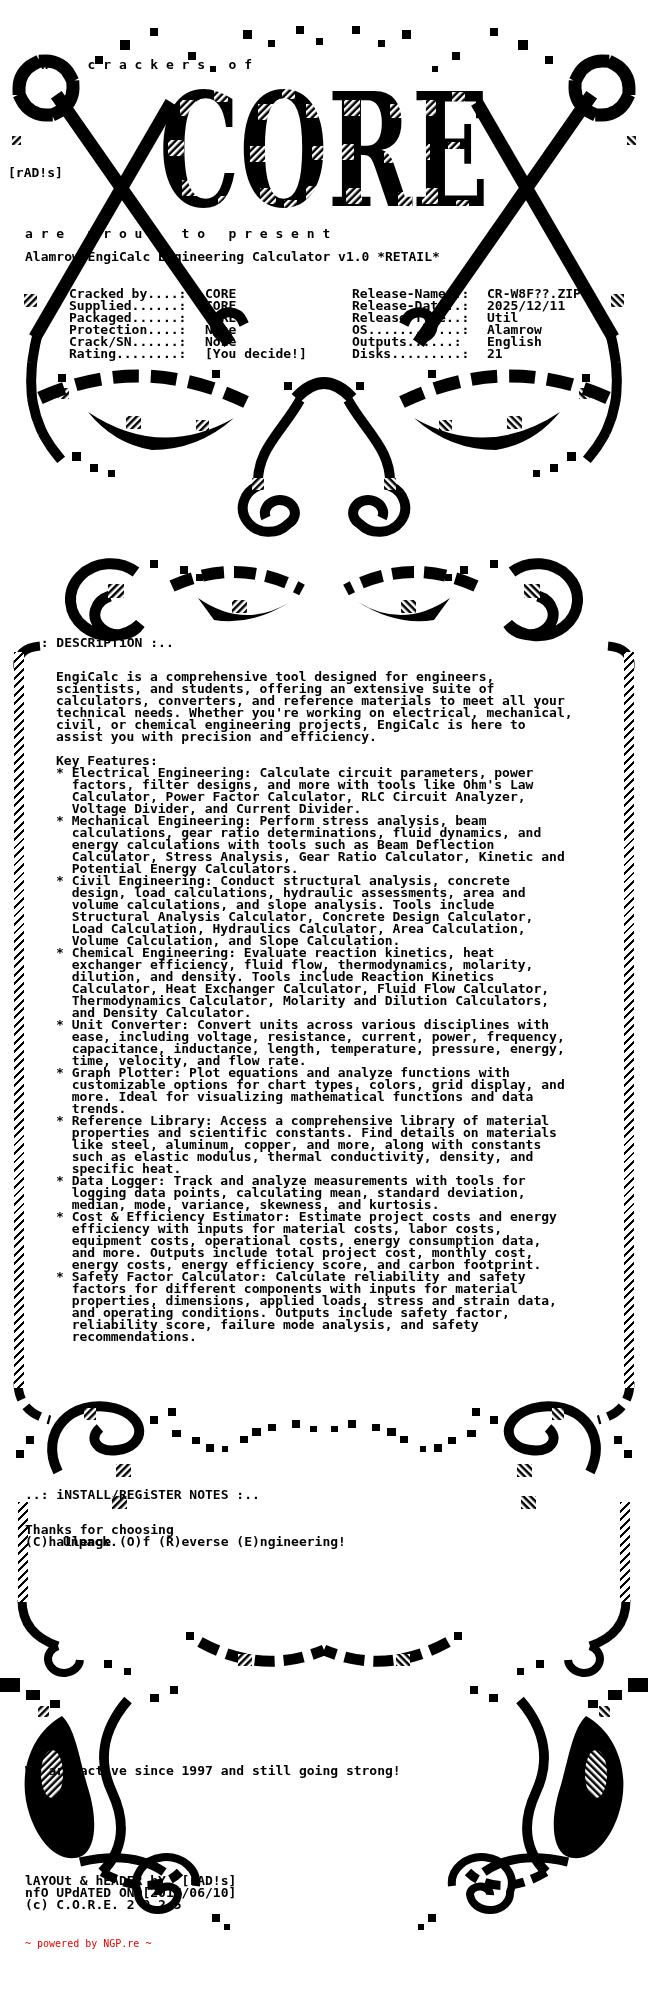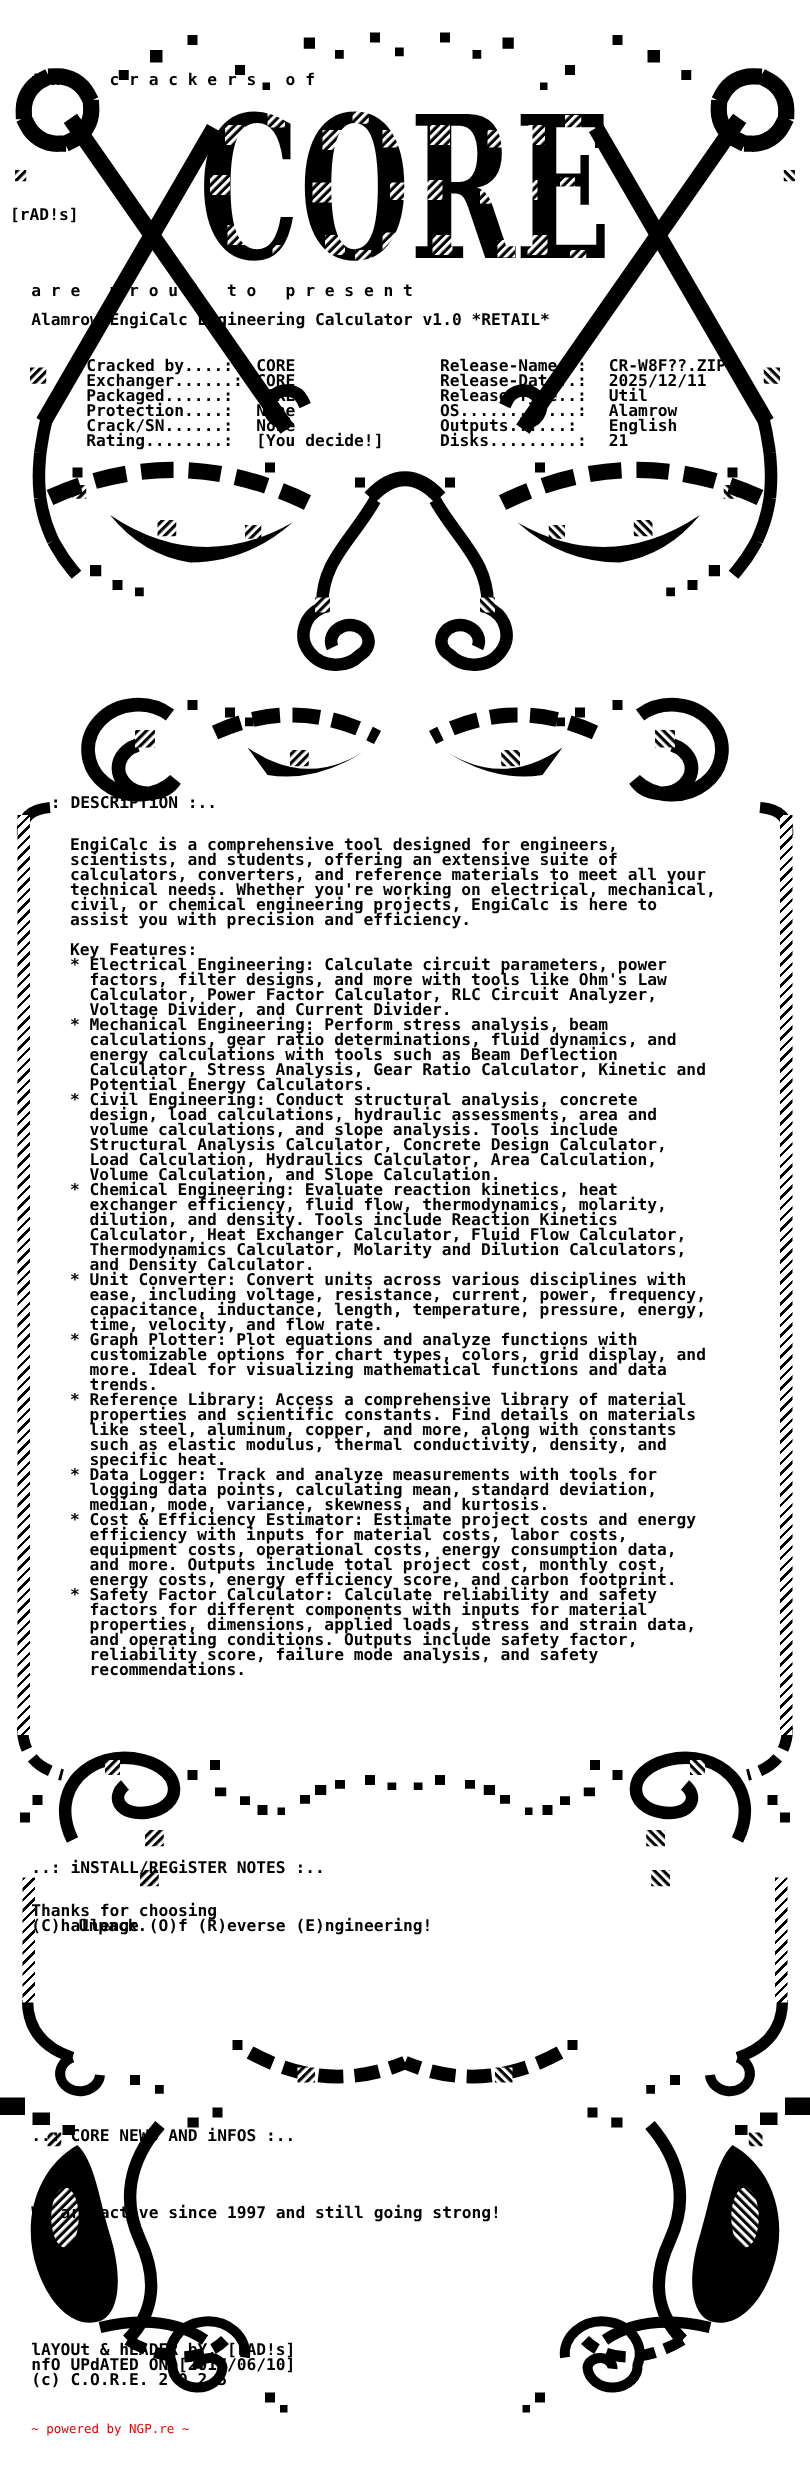--- a/index.html
+++ b/index.html
@@ -215,21 +215,21 @@
   <div class="abs mono cline" style="top:251px">Alamrow EngiCalc Engineering Calculator v1.0 *RETAIL*</div>
 
   <div>
     <div class="abs mono row" style="top:288px;left:0;width:648px;height:12px">
       <span style="left:69px">Cracked by....:</span>
       <span style="left:205px">CORE</span>
       <span style="left:352px">Release-Name..:</span>
       <span style="left:487px">CR-W8F??.ZIP</span>
     </div>
     <div class="abs mono row" style="top:300px;left:0;width:648px;height:12px">
-      <span style="left:69px">Exchanger......:</span>
+      <span style="left:69px">Supplied......:</span>
       <span style="left:205px">CORE</span>
       <span style="left:352px">Release-Date..:</span>
       <span style="left:487px">2025/12/11</span>
     </div>
     <div class="abs mono row" style="top:312px;left:0;width:648px;height:12px">
       <span style="left:69px">Packaged......:</span>
       <span style="left:205px">CORE</span>
       <span style="left:352px">Release-Type..:</span>
       <span style="left:487px">Util</span>
     </div>
@@ -309,21 +309,20 @@
   properties, dimensions, applied loads, stress and strain data,
   and operating conditions. Outputs include safety factor,
   reliability score, failure mode analysis, and safety
   recommendations.</pre>
 
   <div class="abs mono cline" style="top:1489px">..: iNSTALL/REGiSTER NOTES :..</div>
   <div class="abs mono" style="left:63px;top:1536px">Unpack.</div>
   <pre class="abs mono cline" style="top:1524px">Thanks for choosing
 (C)hallenge (O)f (R)everse (E)ngineering!</pre>
 
-  <div class="abs mono cline" style="top:1704px">..: CORE NEWS AND iNFOS :..</div>
   <div class="abs mono cline" style="top:1765px">We are active since 1997 and still going strong!</div>
 
   <pre class="abs mono cline" style="top:1875px">lAYOUt &amp; hEADER bY. [rAD!s]
 nfO UPdATED ON [2017/06/10]
 (c) C.O.R.E. 2 0 2 5</pre>
 
   <div class="abs red cline" style="top:1938px">~ powered by NGP.re ~</div>
 
 </div>
 

